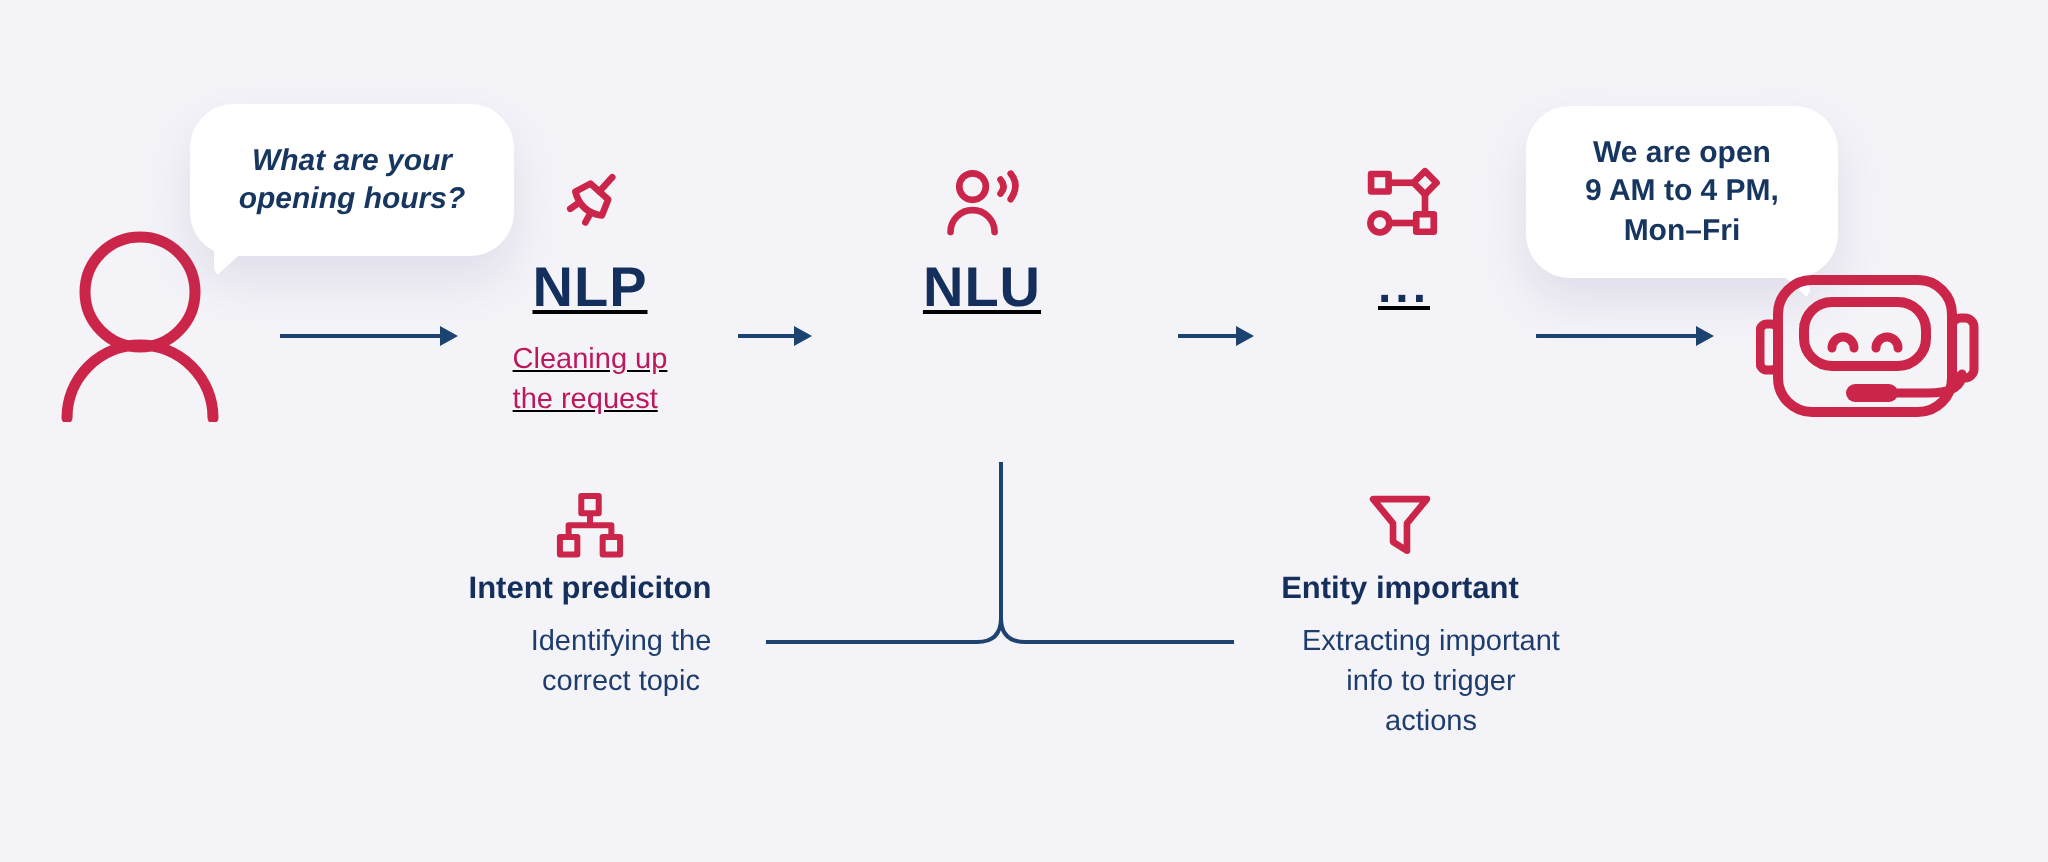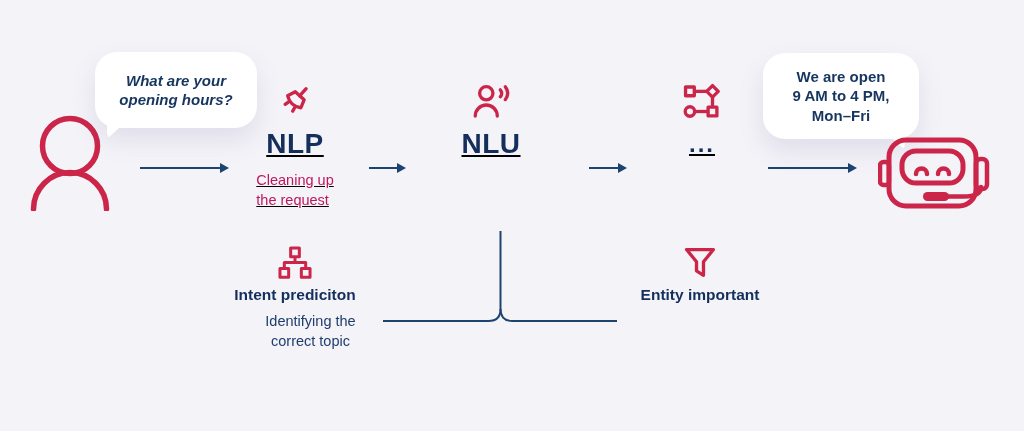--- a/index.html
+++ b/index.html
@@ -164,15 +164,18 @@
 correct topic</div>
   </div>
 
   <div class="substage" id="substage-entity">
     <div class="substage-icon">
       <svg width="38" height="38" viewBox="0 0 24 24" class="red-stroke" stroke-width="2.1" stroke-linejoin="round">
         <path d="M3.5 3.5 H20.5 L14.2 11.2 V19.8 L9.8 17 V11.2 Z"></path>
       </svg>
     </div>
     <div class="substage-title">Entity important</div>
+    <div class="substage-sub">Extracting important
+info to trigger
+actions</div>
   </div>
 
 </div>
 
 </body></html>

